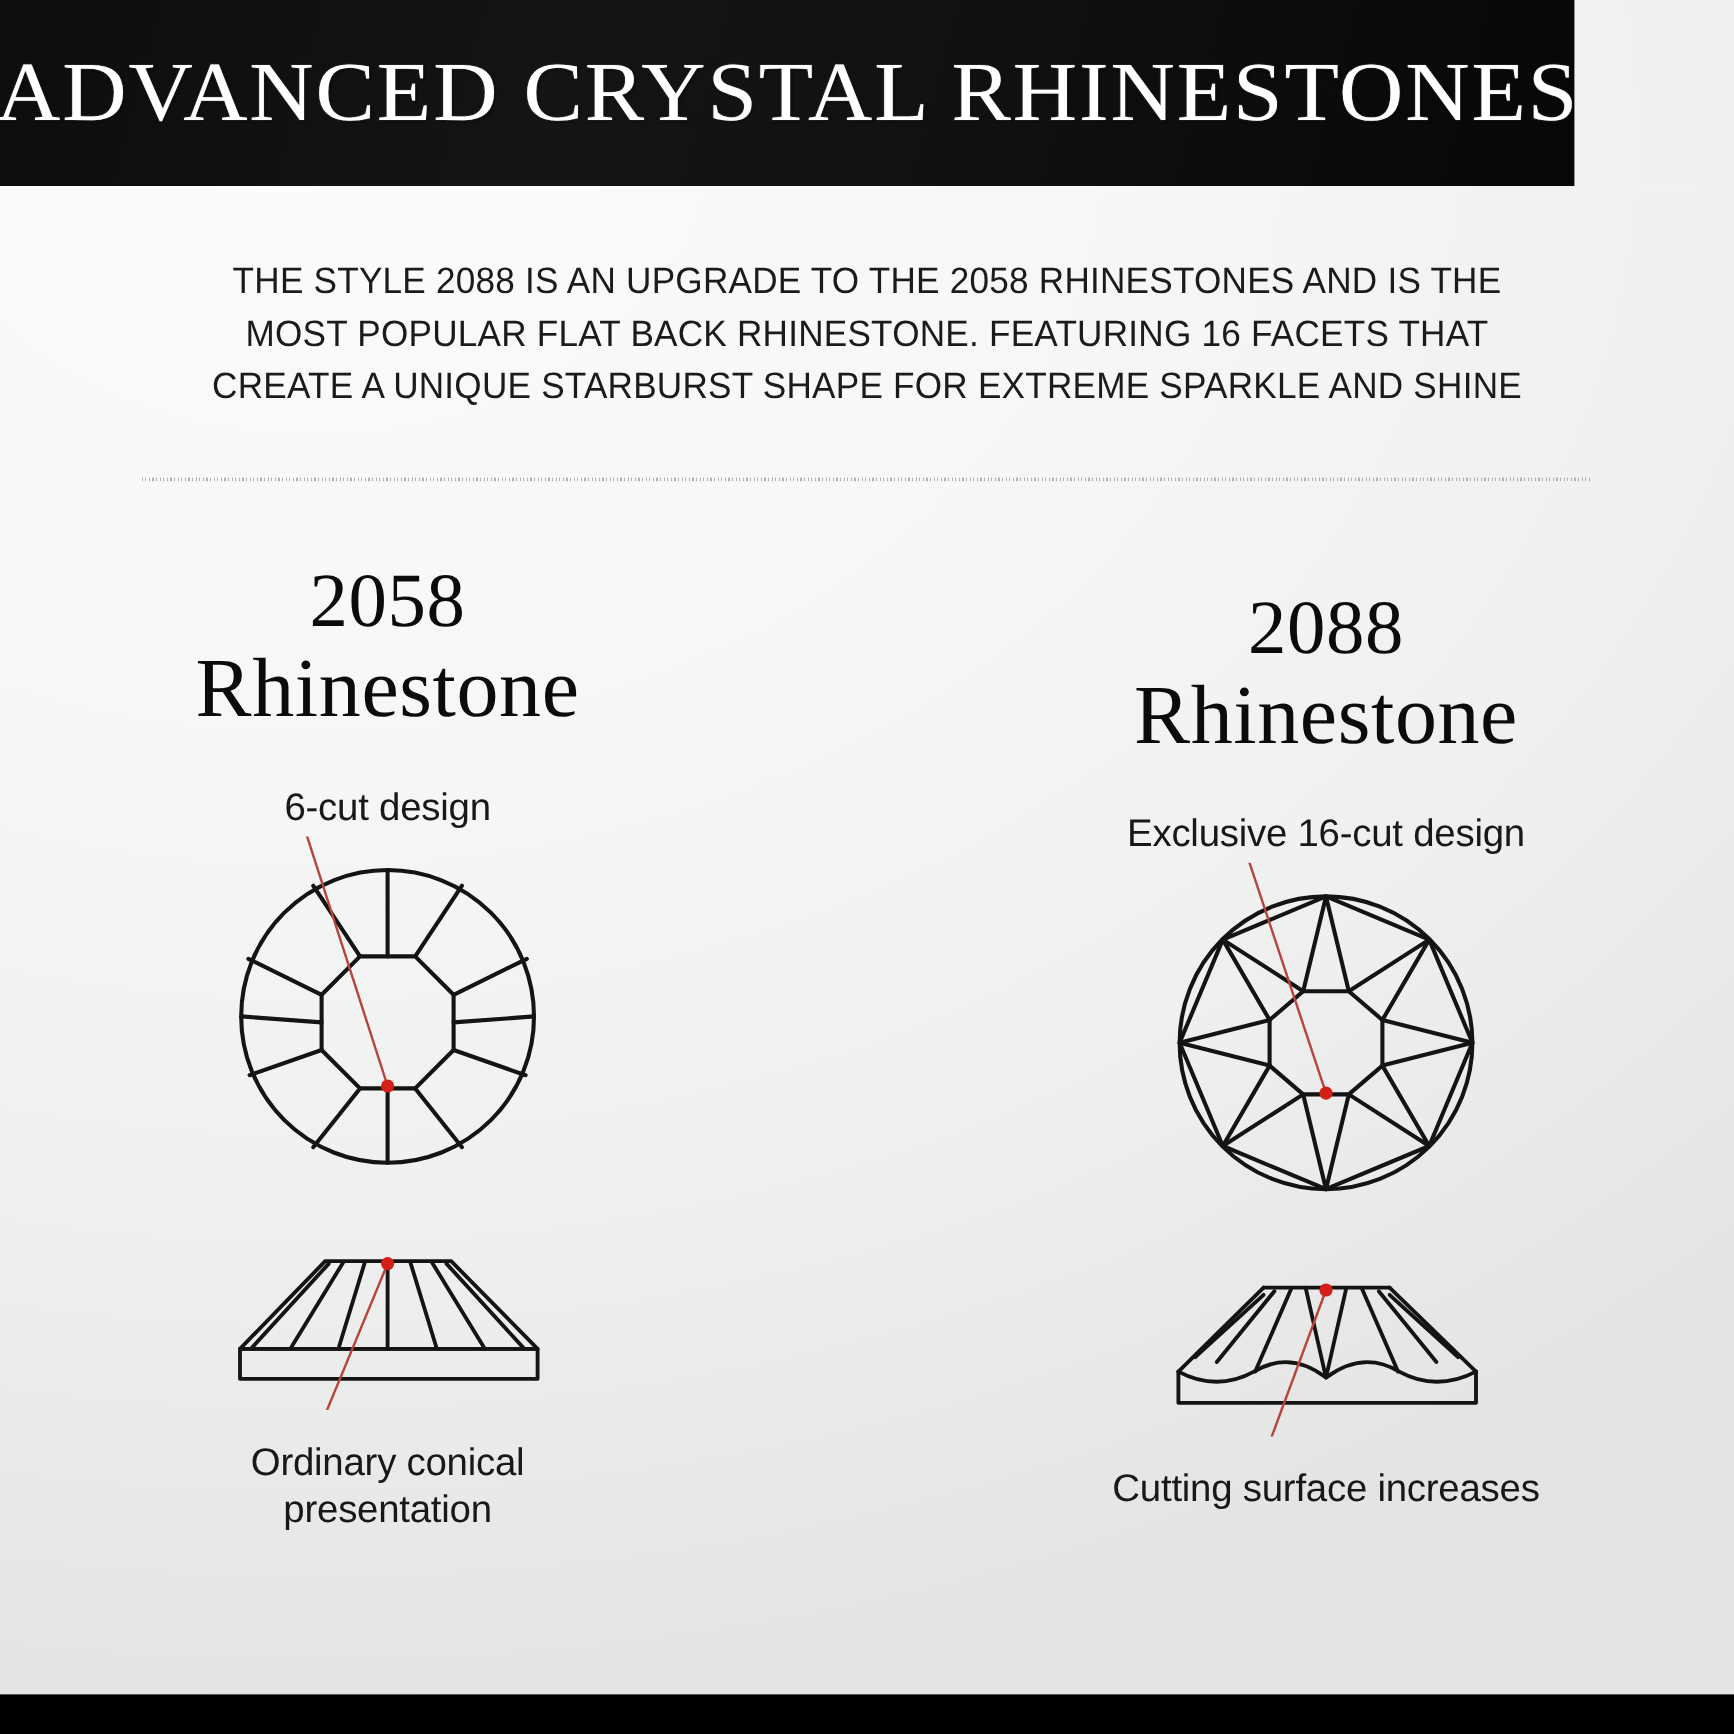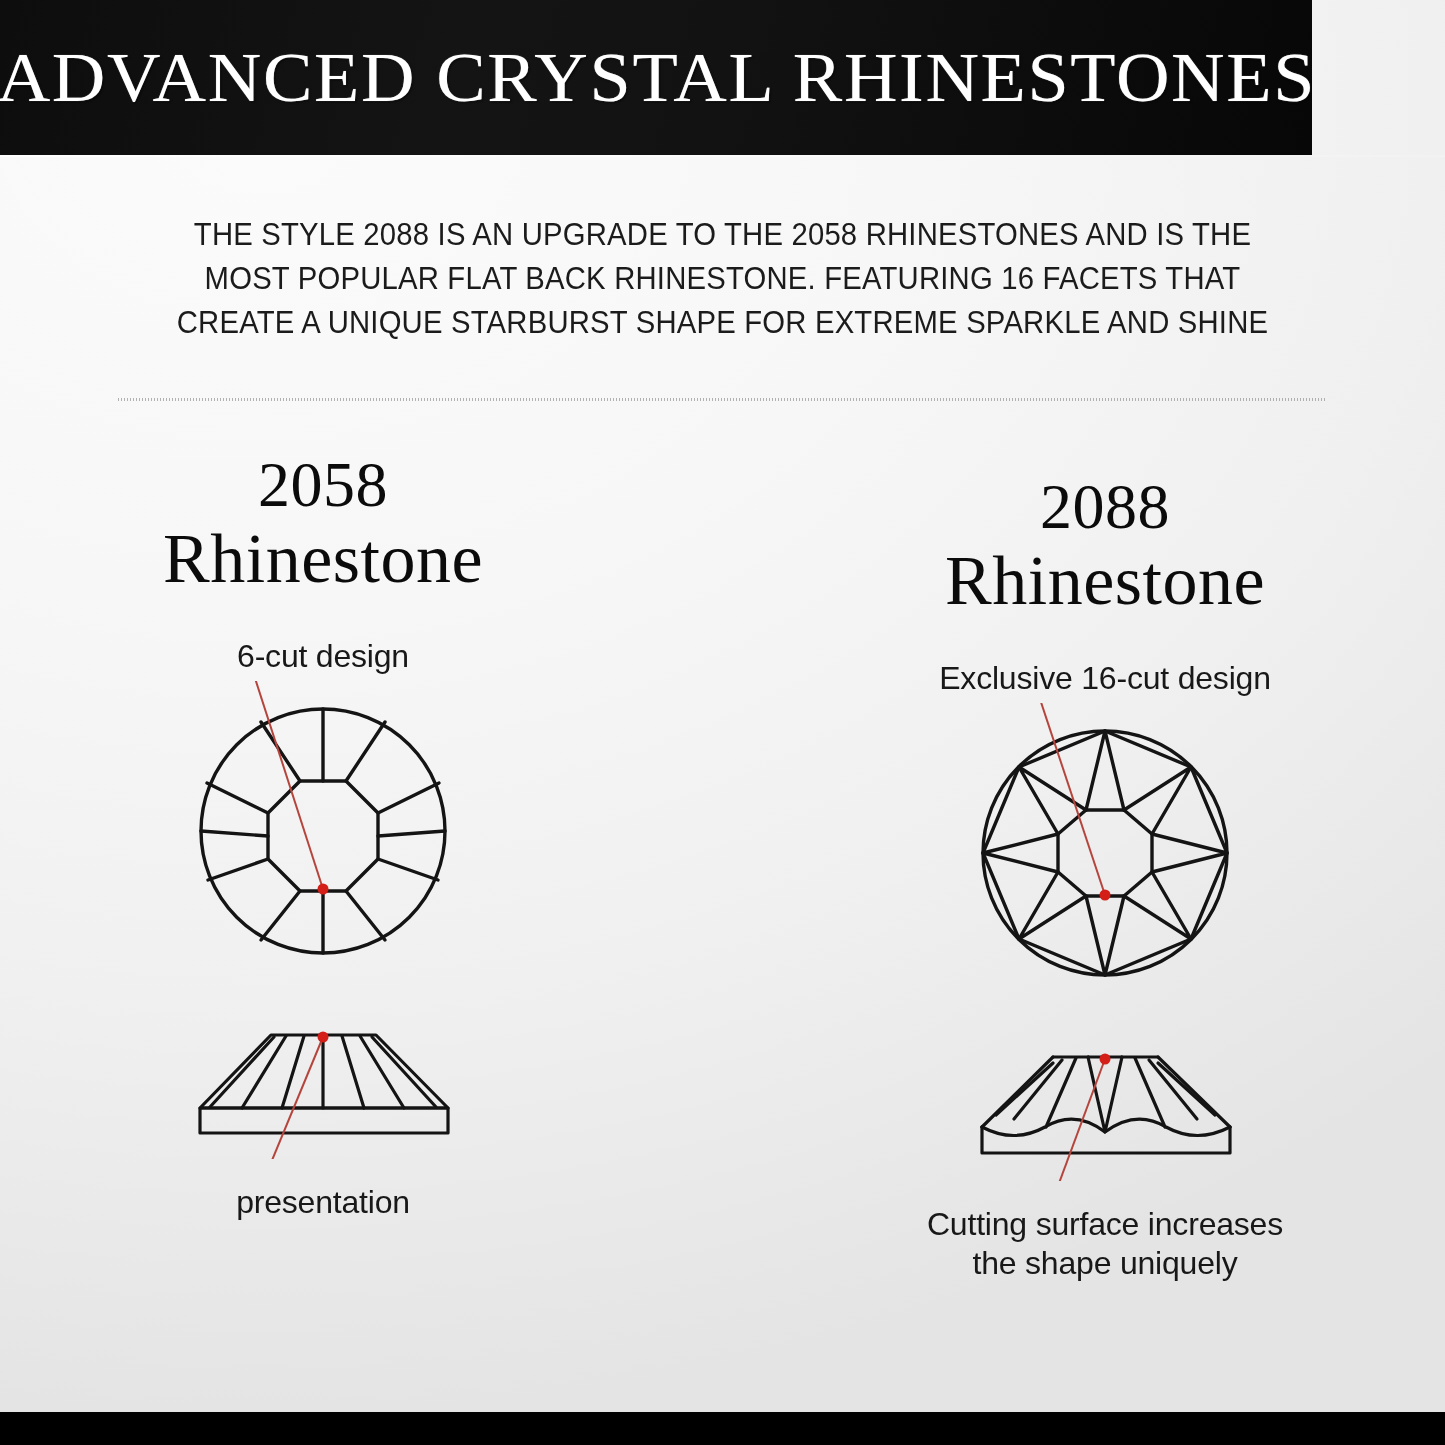--- a/index.html
+++ b/index.html
@@ -48,21 +48,21 @@
   .intro .ln{display:block;white-space:nowrap;}
 
   .divider{
     position:absolute;left:118px;top:398px;width:1208px;height:3px;
     background-image:
       repeating-linear-gradient(to right,#9a9a9a 0px,#9a9a9a 1px,transparent 1px,transparent 3px);
     opacity:.75;
   }
 
   
-  .col{position:absolute;top:448px;width:610px;}
+  .col{position:absolute;top:464px;width:610px;}
   .col-left{left:18px;}
   .col-right{left:800px;margin-top:22px;}
 
   .col-title{
     font-family:"Liberation Serif", serif;
     text-align:center;
     color:#0b0b0b;
     font-size:64px;
     line-height:74px;
     letter-spacing:.5px;
@@ -176,20 +176,21 @@
           <line x1="354" y1="28" x2="418" y2="98"></line>
         </g>
       </svg>
       <svg width="610" height="150" viewBox="0 0 610 150">
         <line x1="305" y1="28" x2="238" y2="190" stroke="#b5453c" stroke-width="2"></line>
         <circle cx="305" cy="28" r="5.5" fill="#d31f18"></circle>
       </svg>
     </div>
 
     <div class="bot-label">
+      <span class="ln">Ordinary conical</span>
       <span class="ln">presentation</span>
     </div>
   </div>
 
   <div class="col col-right">
 
     <div class="col-title">
       <span>2088</span>
       <span class="t2">Rhinestone</span>
     </div>
@@ -247,19 +248,18 @@
         </g>
       </svg>
       <svg width="610" height="150" viewBox="0 0 610 150">
         <line x1="305" y1="28" x2="245" y2="190" stroke="#b5453c" stroke-width="2"></line>
         <circle cx="305" cy="28" r="5.5" fill="#d31f18"></circle>
       </svg>
     </div>
 
     <div class="bot-label">
       <span class="ln">Cutting surface increases</span>
-      <span class="ln">the shape uniquely</span>
     </div>
   </div>
 
   <div class="footer-bar"></div>
 
 </div>
 
 </body></html>

